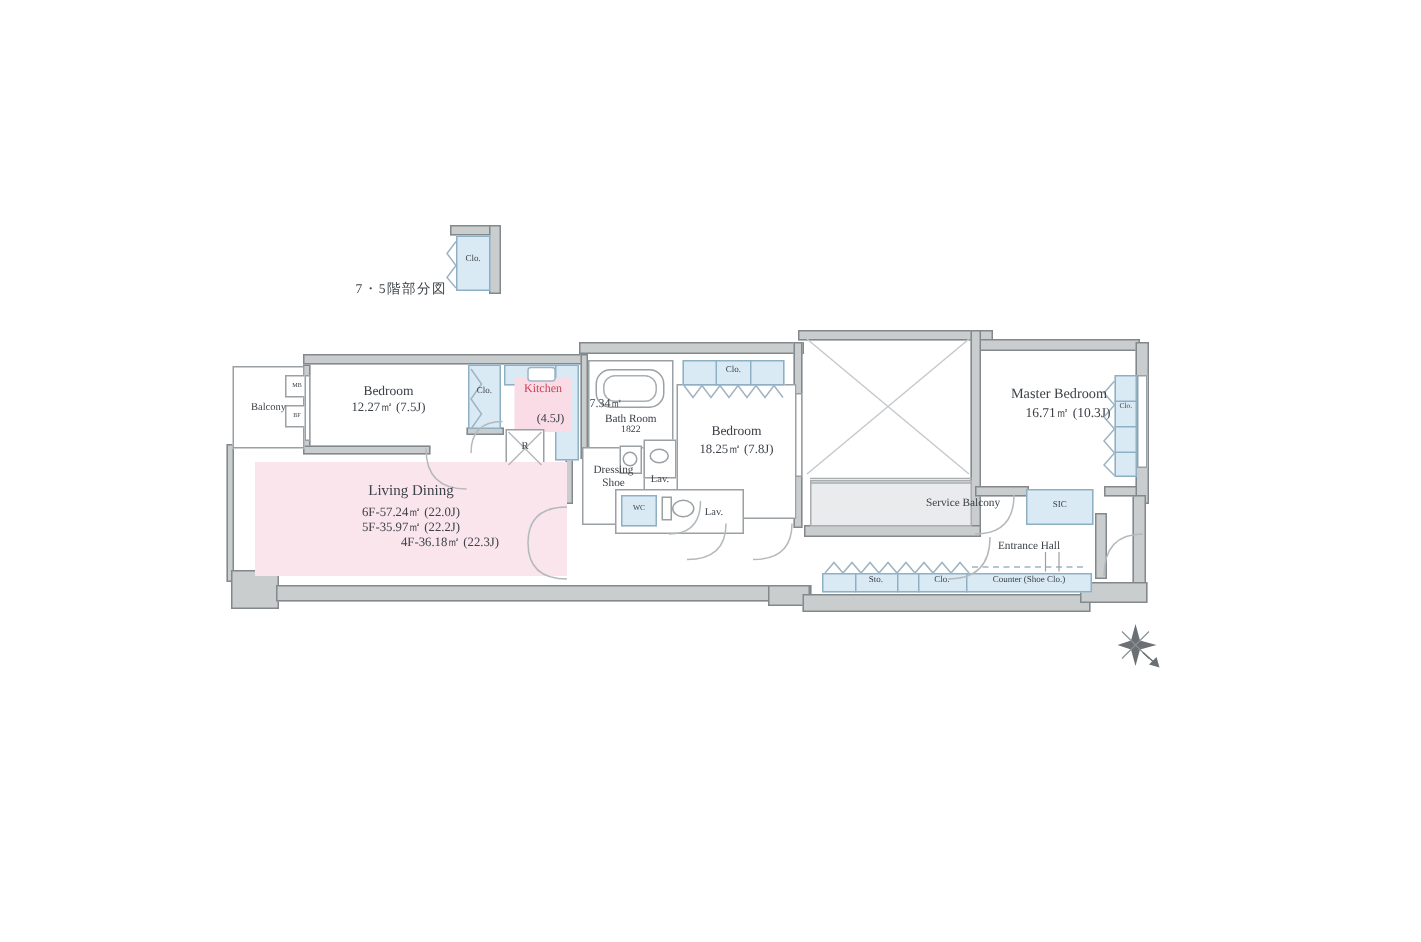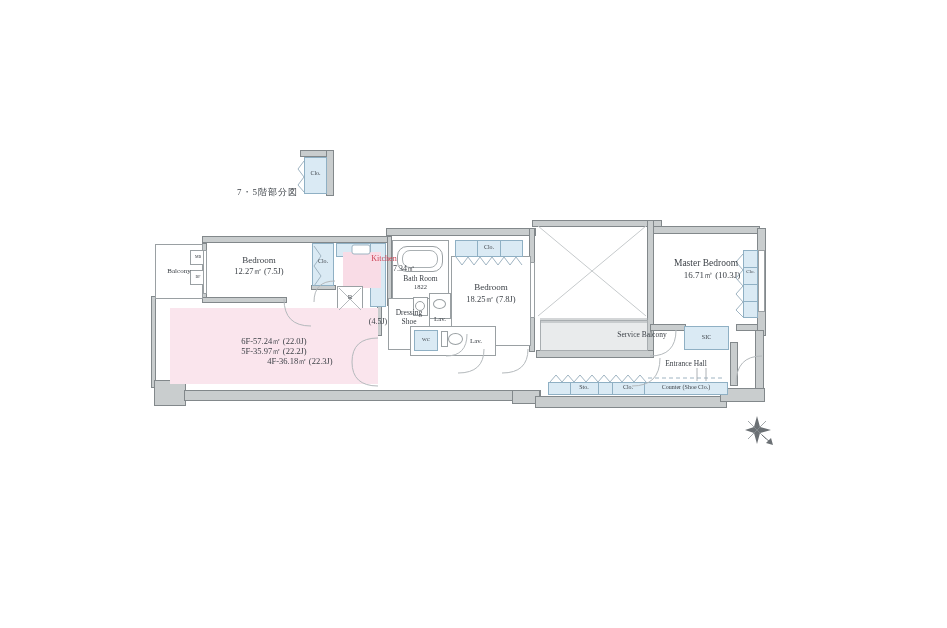--- a/index.html
+++ b/index.html
@@ -7,21 +7,21 @@
          font-family:"Liberation Serif","DejaVu Serif","DejaVu Sans",serif;color:#3d4248;}
   .wall{position:absolute;background:#c9cdce;border:1px solid #82888b;box-sizing:border-box;}
   .room{position:absolute;background:#fff;border:1px solid #9aa0a3;box-sizing:border-box;}
   .win{position:absolute;background:#fff;border:1px solid #9aa0a3;box-sizing:border-box;}
   .blue{position:absolute;background:#daeaf4;border:1px solid #8fb0c4;box-sizing:border-box;}
   .bdiv{position:absolute;background:#8fb0c4;}
   .pink{position:absolute;background:#fae5ed;}
   .kpink{position:absolute;background:#f9dce6;}
   .sgray{position:absolute;background:#e9ebec;border:1px solid #a8adb0;box-sizing:border-box;}
   .lbl{position:absolute;text-align:center;line-height:1.2;white-space:nowrap;}
-  .red{color:#cd4255;margin-left:22px;}
+  .red{color:#cd4255;}
   svg.overlay{position:absolute;left:0;top:0;pointer-events:none;}
 </style>
 </head>
 <body>
 
 <div class="stage">
 
   <div class="wall" style="left:300px;top:150px;width:34px;height:7px;"></div>
   <div class="wall" style="left:326px;top:150px;width:8px;height:46px;"></div>
   <div class="blue" style="left:304px;top:157px;width:23px;height:37px;"></div>
@@ -149,36 +149,37 @@
   <div class="lbl" style="left:190px;top:255px;width:16px;font-size:4px;">MB</div>
   <div class="lbl" style="left:190px;top:275px;width:16px;font-size:4px;">BF</div>
 
   <div class="lbl" style="left:206px;top:255px;width:106px;font-size:9px;">Bedroom</div>
   <div class="lbl" style="left:206px;top:266px;width:106px;font-size:8.5px;">12.27㎡ (7.5J)</div>
 
   <div class="lbl" style="left:312px;top:258px;width:22px;font-size:6px;">Clo.</div>
 
   <div class="lbl red" style="left:343px;top:254px;width:38px;font-size:8px;">Kitchen</div>
   <div class="lbl" style="left:343px;top:264px;width:38px;font-size:8px;padding-left:42px;">7.34㎡</div>
-  <div class="lbl" style="left:359px;top:274px;width:38px;font-size:8px;margin-top:43px;">(4.5J)</div>
+  <div class="lbl" style="left:348px;top:274px;width:38px;font-size:8px;">(4.5J)</div>
   <div class="lbl" style="left:337px;top:293px;width:26px;font-size:7px;">R</div>
 
   <div class="lbl" style="left:392px;top:274px;width:57px;font-size:7.5px;">Bath Room</div>
   <div class="lbl" style="left:392px;top:283px;width:57px;font-size:6.5px;">1822</div>
 
   <div class="lbl" style="left:455px;top:244px;width:68px;font-size:6px;">Clo.</div>
   <div class="lbl" style="left:451px;top:282px;width:80px;font-size:9px;">Bedroom</div>
   <div class="lbl" style="left:451px;top:294px;width:80px;font-size:8.5px;">18.25㎡ (7.8J)</div>
 
   <div class="lbl" style="left:386px;top:308px;width:46px;font-size:7.5px;">Dressing</div>
   <div class="lbl" style="left:386px;top:317px;width:46px;font-size:7.5px;">Shoe</div>
   <div class="lbl" style="left:427px;top:315px;width:26px;font-size:7px;">Lav.</div>
   <div class="lbl" style="left:414px;top:337px;width:24px;font-size:5px;">WC</div>
   <div class="lbl" style="left:462px;top:337px;width:28px;font-size:7px;">Lav.</div>
 
+  <div class="lbl" style="left:170px;top:322px;width:208px;font-size:10px;">Living Dining</div>
   <div class="lbl" style="left:170px;top:336px;width:208px;font-size:8.5px;">6F-57.24㎡ (22.0J)</div>
   <div class="lbl" style="left:170px;top:346px;width:208px;font-size:8.5px;">5F-35.97㎡ (22.2J)</div>
   <div class="lbl" style="left:170px;top:356px;width:208px;font-size:8.5px;padding-left:26px;">4F-36.18㎡ (22.3J)</div>
 
   <div class="lbl" style="left:540px;top:330px;width:108px;font-size:7.5px;margin-left:48px;">Service Balcony</div>
 
   <div class="lbl" style="left:654px;top:258px;width:104px;font-size:9.5px;">Master Bedroom</div>
   <div class="lbl" style="left:654px;top:270px;width:116px;font-size:9px;">16.71㎡ (10.3J)</div>
   <div class="lbl" style="left:743px;top:269px;width:15px;font-size:5px;">Clo.</div>
   <div class="lbl" style="left:684px;top:334px;width:45px;font-size:6px;">SIC</div>

